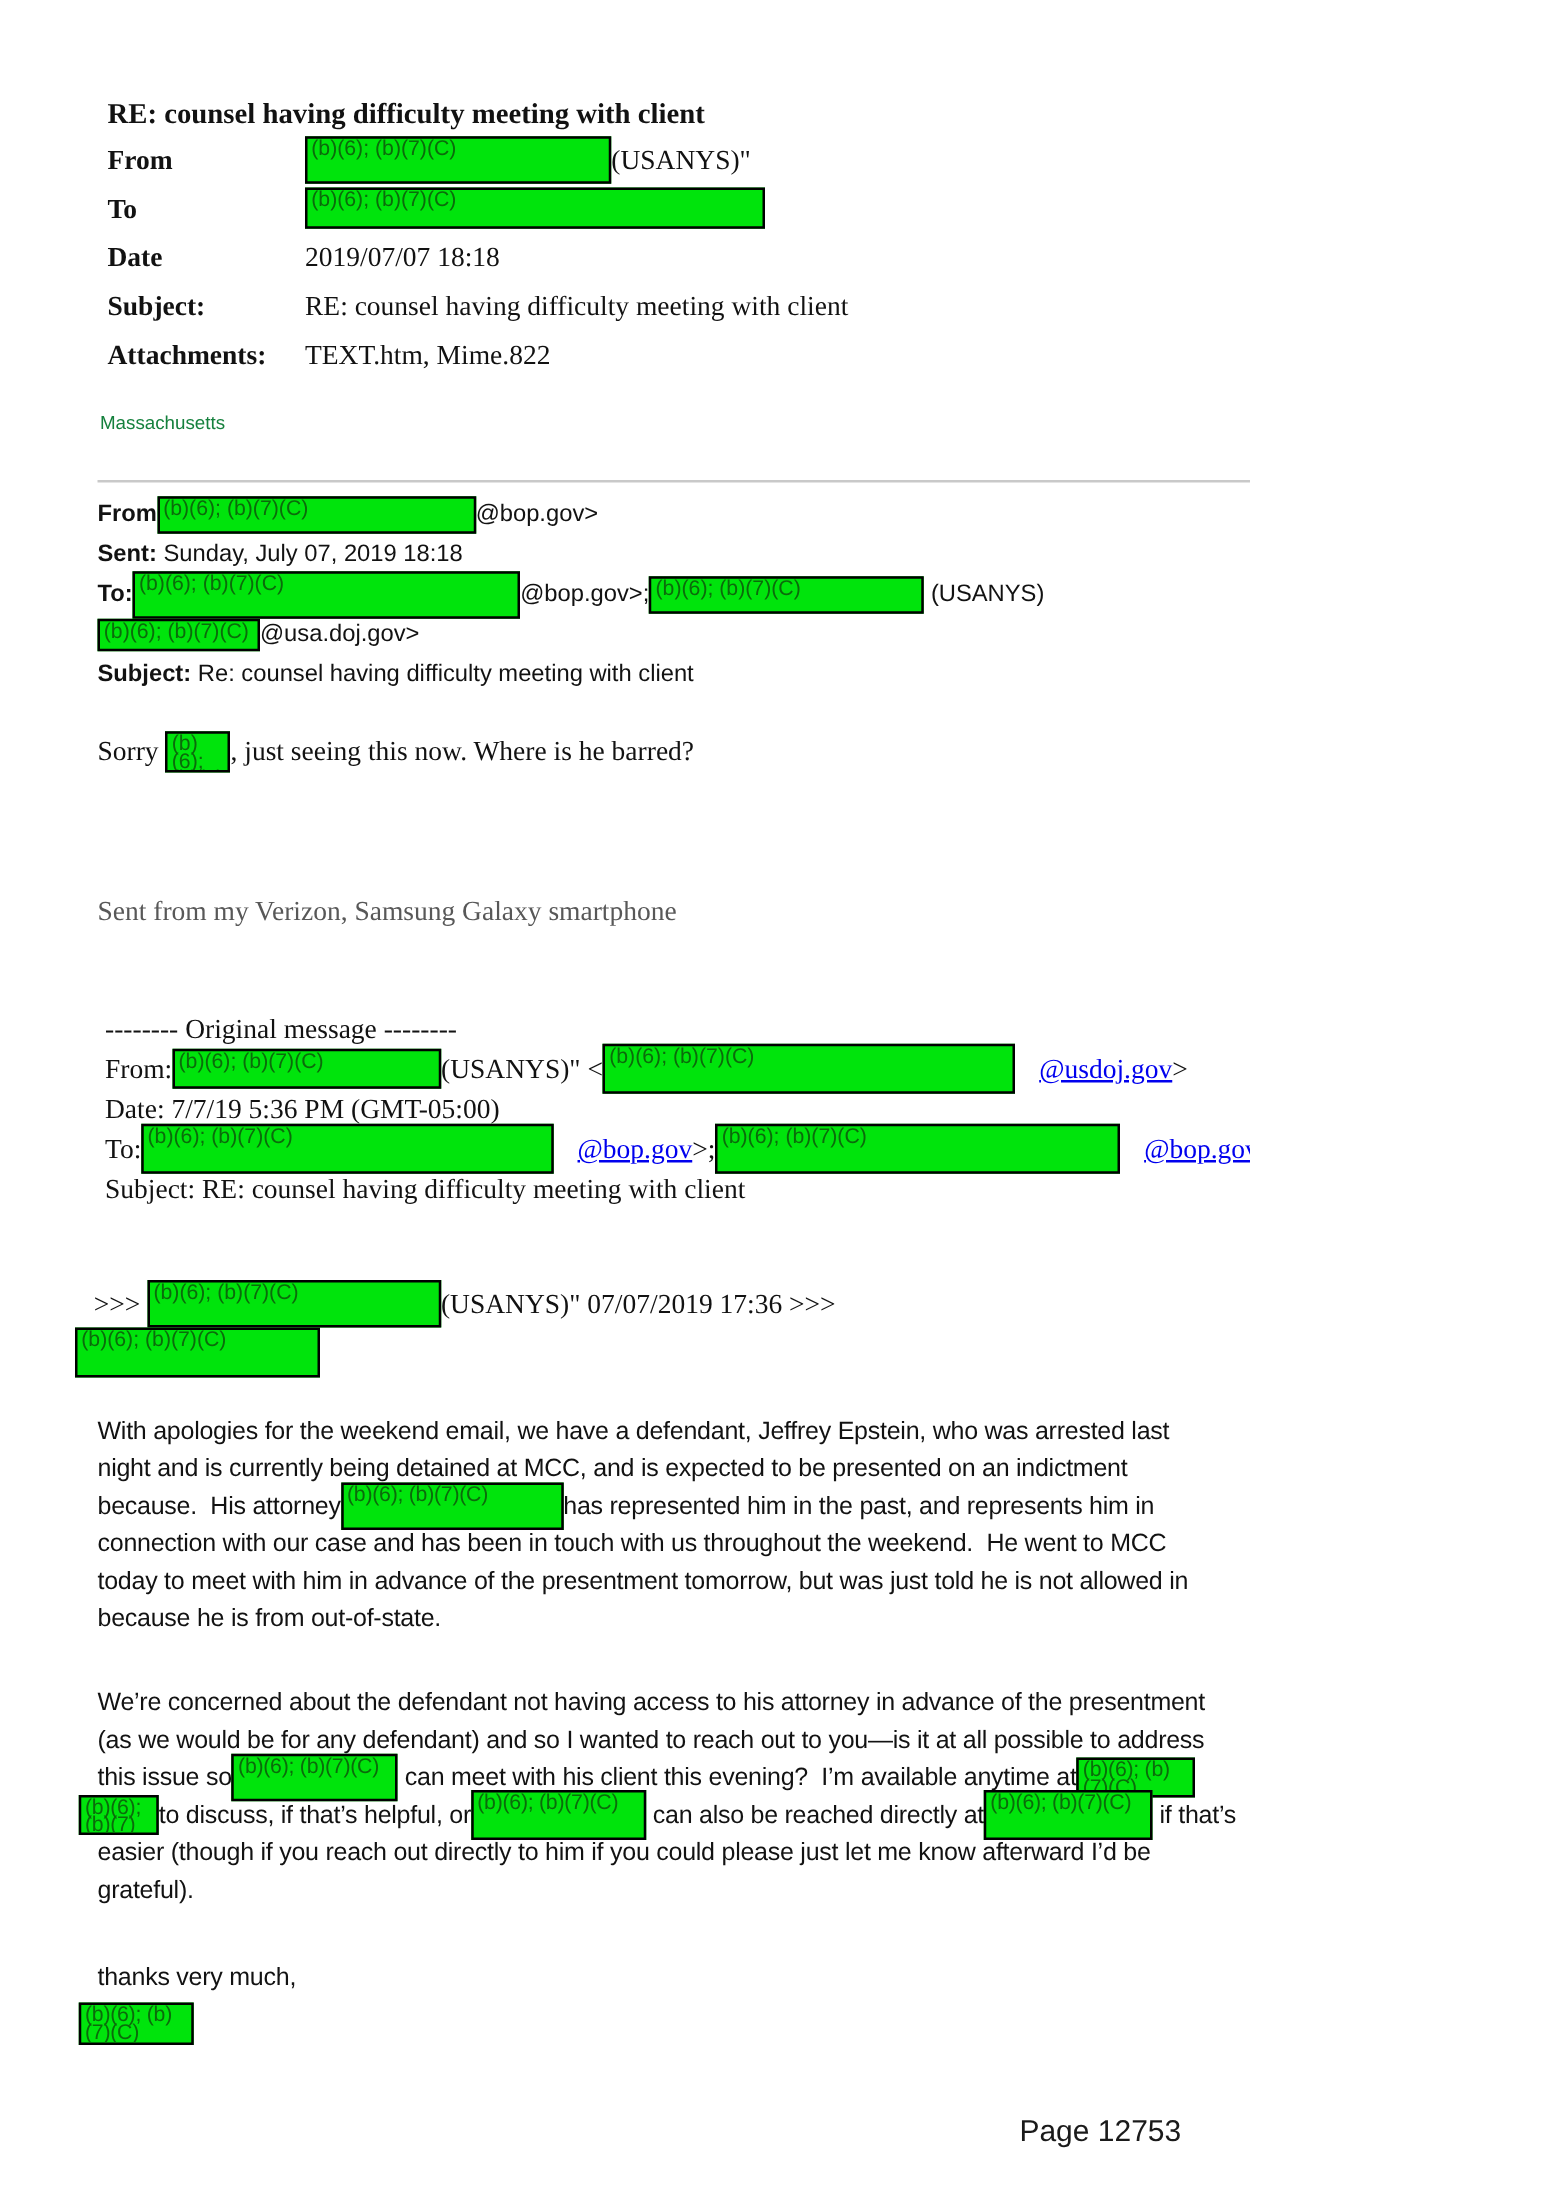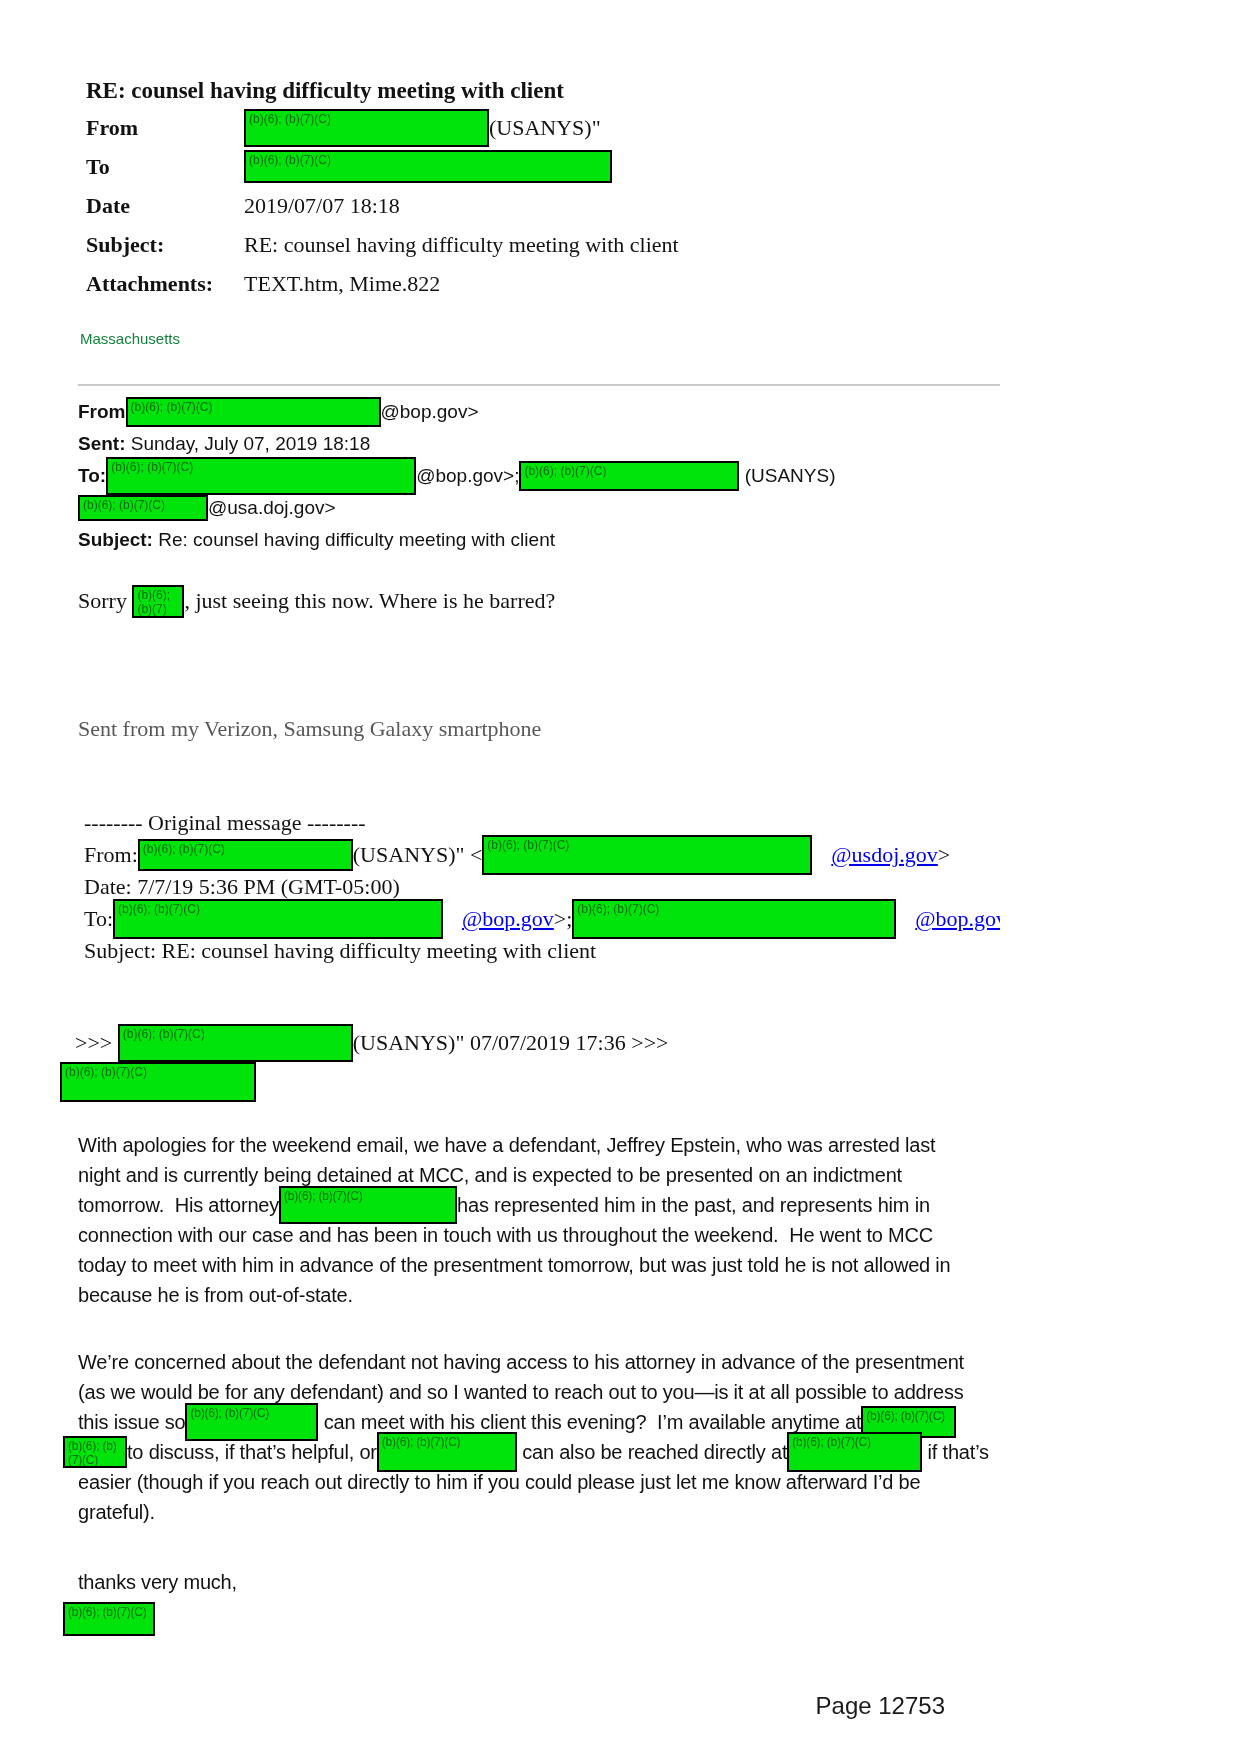--- a/index.html
+++ b/index.html
@@ -5,21 +5,21 @@
   html,body{margin:0;padding:0;background:#fff;}
   .page{position:relative;width:1000px;height:1754px;background:#ffffff;overflow:hidden;
         font-family:"Liberation Serif",serif;color:#121212;}
   .abs{position:absolute;}
   .line{display:flex;align-items:center;white-space:pre;}
   .run,.bold,.hlabel{white-space:pre;}
   .bold{font-weight:bold;}
   .hlabel{font-weight:bold;display:inline-block;width:158px;flex:none;}
   .redact{flex:none;display:inline-block;box-sizing:border-box;background:#00E40C;
           border:2px solid #000;overflow:hidden;padding:1px 0 0 3px;align-self:center;}
-  .rlabel{display:block;font-family:"Liberation Sans",sans-serif;font-size:12px;
+  .rlabel{display:block;font-family:"Liberation Sans",sans-serif;font-size:17px;
           line-height:14px;color:#0B6B0B;white-space:normal;}
   .out{margin-left:-15px;}
   a.lnk{color:#0000EE;text-decoration:underline;cursor:pointer;padding-left:19px;}
   
   .hdr-title{left:86px;top:78px;font-size:23px;font-weight:bold;}
   .hdr-rows{left:86px;top:108px;font-size:22px;}
   .hdr-rows .line{height:39px;}
   .mass{left:80px;top:330px;font-family:"Liberation Sans",sans-serif;font-size:15px;color:#15803d;}
   .divider{left:78px;top:384px;width:958px;height:2px;background:#c9c9c9;}
   .msg1{left:78px;top:396px;font-family:"Liberation Sans",sans-serif;font-size:19px;}
@@ -83,21 +83,21 @@
     </div>
 
   <div class="abs fwd">
       <div class="line"><span class="run">&gt;&gt;&gt; </span><span class="redact" style="width: 235px; height: 38px;"><span class="rlabel">(b)(6); (b)(7)(C)</span></span><span class="run">(USANYS)" 07/07/2019 17:36 &gt;&gt;&gt;</span></div>
       <div class="line"><span class="redact out" style="width: 196px; height: 40px;"><span class="rlabel">(b)(6); (b)(7)(C)</span></span></div>
     </div>
 
   <div class="abs body-text p1">
       <div class="line"><span class="run">With apologies for the weekend email, we have a defendant, Jeffrey Epstein, who was arrested last</span></div>
       <div class="line"><span class="run">night and is currently being detained at MCC, and is expected to be presented on an indictment</span></div>
-      <div class="line"><span class="run">tomorrow.  His attorney</span><span class="redact" style="width: 178px; height: 38px;"><span class="rlabel">(b)(6); (b)(7)(C)</span></span><span class="run">has represented him in the past, and represents him in</span></div>
+      <div class="line"><span class="run">because.  His attorney</span><span class="redact" style="width: 178px; height: 38px;"><span class="rlabel">(b)(6); (b)(7)(C)</span></span><span class="run">has represented him in the past, and represents him in</span></div>
       <div class="line"><span class="run">connection with our case and has been in touch with us throughout the weekend.  He went to MCC</span></div>
       <div class="line"><span class="run">today to meet with him in advance of the presentment tomorrow, but was just told he is not allowed in</span></div>
       <div class="line"><span class="run">because he is from out-of-state.</span></div>
     </div>
 
   <div class="abs body-text p2">
       <div class="line"><span class="run">We’re concerned about the defendant not having access to his attorney in advance of the presentment</span></div>
       <div class="line"><span class="run">(as we would be for any defendant) and so I wanted to reach out to you—is it at all possible to address</span></div>
       <div class="line"><span class="run">this issue so</span><span class="redact" style="width: 133px; height: 38px;"><span class="rlabel">(b)(6); (b)(7)(C)</span></span><span class="run"> can meet with his client this evening?  I’m available anytime at</span><span class="redact" style="width: 95px; height: 32px;"><span class="rlabel">(b)(6); (b)(7)(C)</span></span></div>
       <div class="line"><span class="redact out" style="width: 64px; height: 32px;"><span class="rlabel">(b)(6); (b)(7)(C)</span></span><span class="run">to discuss, if that’s helpful, or</span><span class="redact" style="width: 140px; height: 40px;"><span class="rlabel">(b)(6); (b)(7)(C)</span></span><span class="run"> can also be reached directly at</span><span class="redact" style="width: 135px; height: 40px;"><span class="rlabel">(b)(6); (b)(7)(C)</span></span><span class="run"> if that’s</span></div>

